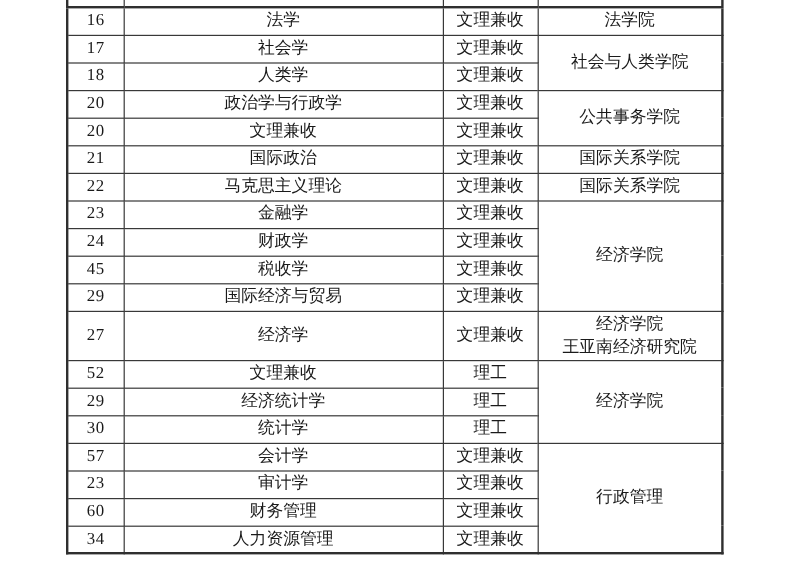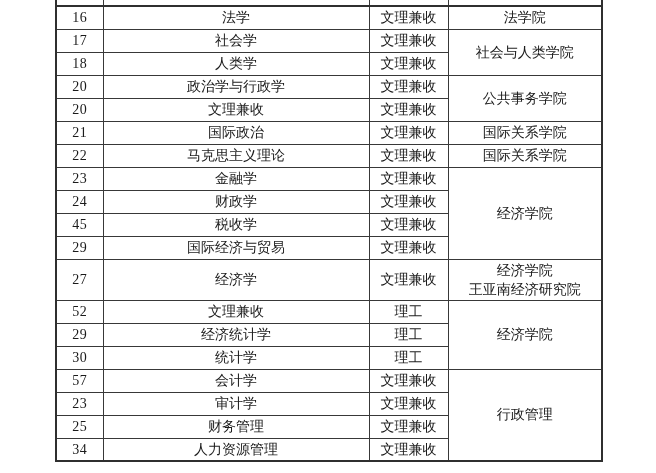--- a/index.html
+++ b/index.html
@@ -148,21 +148,21 @@
           <td class="major-name-cell">会计学</td>
           <td class="category-cell">文理兼收</td>
           <td class="college-cell" rowspan="4">行政管理</td>
         </tr>
         <tr class="data-row">
           <td class="row-number-cell">23</td>
           <td class="major-name-cell">审计学</td>
           <td class="category-cell">文理兼收</td>
         </tr>
         <tr class="data-row">
-          <td class="row-number-cell">25</td>
+          <td class="row-number-cell">60</td>
           <td class="major-name-cell">财务管理</td>
           <td class="category-cell">文理兼收</td>
         </tr>
         <tr class="data-row">
           <td class="row-number-cell">34</td>
           <td class="major-name-cell">人力资源管理</td>
           <td class="category-cell">文理兼收</td>
         </tr>
       </tbody>
   </table>

